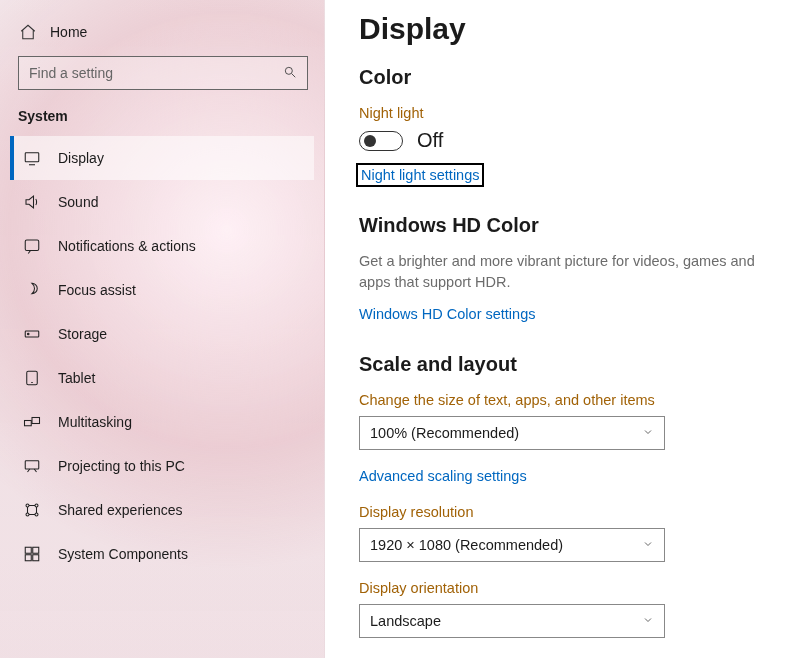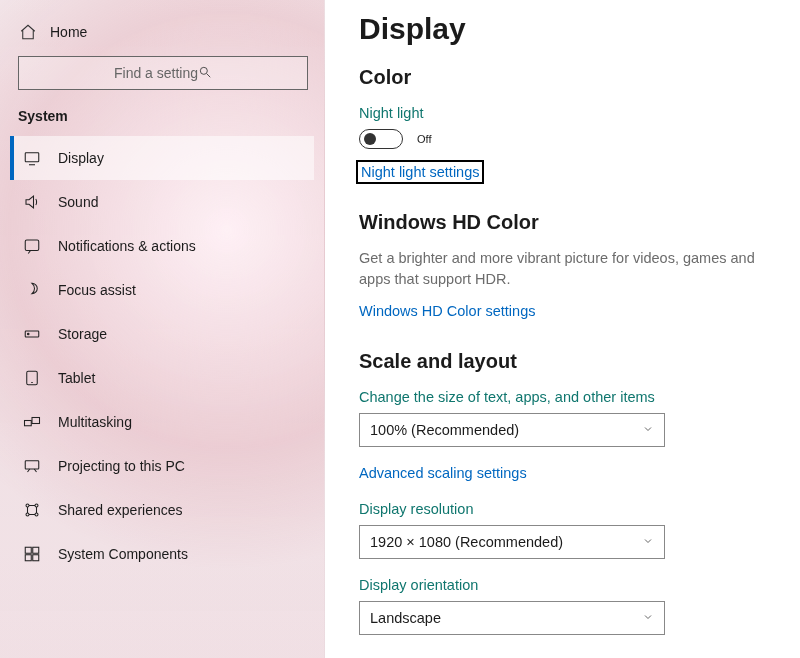--- a/index.html
+++ b/index.html
@@ -14,21 +14,21 @@
       linear-gradient(180deg, rgba(245,245,247,0.95), rgba(240,232,236,0.92));
     position:relative;
     border-right:1px solid rgba(0,0,0,0.02);
   }
 
   .home-row { display:flex; align-items:center; gap:12px; padding:4px 8px 14px 8px; font-size:14px; cursor:pointer; }
   .icon { display:inline-flex; align-items:center; justify-content:center; width:20px; height:20px; }
   .icon svg { width:18px; height:18px; stroke:#333; stroke-width:1.4; fill:none; }
 
   .search-box {
-    display:flex; align-items:center; justify-content:center;
+    display:flex; align-items:center; justify-content:space-between;
     width:290px; height:34px; padding:0 10px;
     border:1px solid #666; background:rgba(255,255,255,0.25);
     font-size:14px; color:#666; cursor:text;
     margin:0 8px 18px 8px;
   }
   .search-box .s-icon svg { width:14px; height:14px; stroke:#444; stroke-width:1.6; fill:none; }
 
   .group-label { font-size:14px; font-weight:600; padding:0 8px 12px 8px; }
 
   .nav-item {
@@ -42,30 +42,30 @@
     content:""; position:absolute; left:0; top:0; bottom:0; width:4px; background:#0067c0;
   }
   .nav-item .icon svg { stroke:#222; }
 
   
   .main {
     flex:1; height:100%; padding:12px 20px 0 34px; background:#fff; overflow:hidden;
   }
   .page-title { font-size:30px; font-weight:600; margin:0 0 20px 0; }
   .section-title { font-size:20px; font-weight:600; margin:16px 0 14px 0; }
-  .sub-label { font-size:14.5px; margin:16px 0 8px 0; color:#0f766e; }
+  .sub-label { font-size:14.5px; margin:16px 0 8px 0; color:#a16207; }
   .desc { font-size:14.5px; color:#6c6c6c; margin:0 0 12px 0; line-height:1.45; max-width:420px;}
 
   .toggle-row { display:flex; align-items:center; gap:14px; margin-bottom:14px; }
   .toggle {
     width:44px; height:20px; border:1px solid #333; border-radius:10px; position:relative; cursor:pointer;
     background:#fff;
   }
   .toggle .knob { width:12px; height:12px; border-radius:50%; background:#333; position:absolute; top:3px; left:4px; }
-  .toggle-label { font-size:11px; }
+  .toggle-label { font-size:20px; }
 
   .link { font-size:14.5px; color:#0067c0; cursor:pointer; display:inline-block; }
   .link.focused { outline:2px solid #000; outline-offset:1px; padding:1px 2px; }
 
   .block { margin-bottom:30px; }
   .block.sm { margin-bottom:18px; }
 
   .dropdown {
     width:306px; height:34px; border:1px solid #888;
     display:flex; align-items:center; justify-content:space-between;

